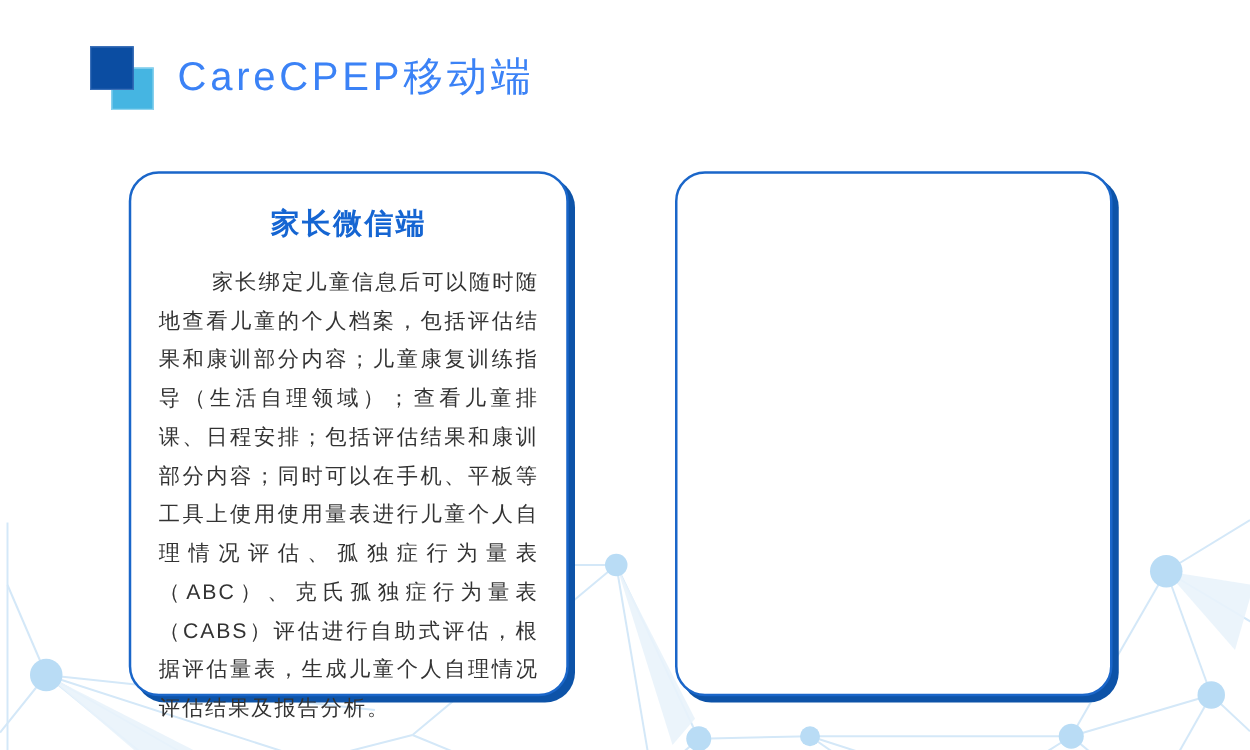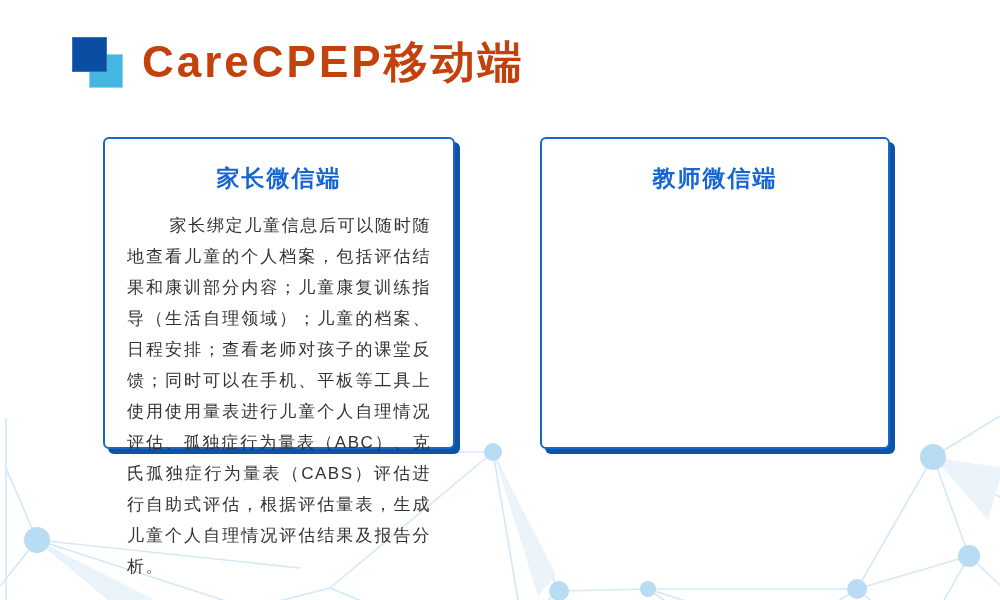--- a/index.html
+++ b/index.html
@@ -13,27 +13,27 @@
   .logo{position:relative;width:50px;height:50px;flex:0 0 auto;}
   .logo .sq-light{
     position:absolute;left:17px;top:17px;width:32px;height:32px;
     background:#45b5e2;border:1px solid #8fd4ef;z-index:1;
   }
   .logo .sq-dark{
     position:absolute;left:0;top:0;width:33px;height:33px;
     background:#0b4da2;border:1px solid #3a6fb8;z-index:2;
   }
   .page-title{
-    margin-left:20px;font-size:44px;font-weight:700;color:#c2410c;
+    margin-left:20px;font-size:32px;font-weight:400;color:#3b82f6;
     letter-spacing:3px;white-space:nowrap;
   }
   .card{
-    position:absolute;top:137px;height:312px;box-sizing:border-box;
+    position:absolute;top:137px;height:420px;box-sizing:border-box;
     background:#ffffff;
-    border:2.5px solid #1a66c9;border-radius:6px;
+    border:2.5px solid #1a66c9;border-radius:24px;
     box-shadow:5px 5px 0 0 #0d53a8;
     z-index:1;
   }
   .card.left{left:103px;width:352px;}
   .card.right{left:540px;width:350px;}
   .card-title{
     margin-top:24px;text-align:center;
     font-size:23px;font-weight:bold;color:#1565d2;letter-spacing:2px;
   }
   .card-body{
@@ -97,18 +97,17 @@
 <div class="header">
   <div class="logo">
     <div class="sq-light"></div>
     <div class="sq-dark"></div>
   </div>
   <div class="page-title">CareCPEP移动端</div>
 </div>
 
 <div class="card left">
   <div class="card-title">家长微信端</div>
-  <div class="card-body">家长绑定儿童信息后可以随时随地查看儿童的个人档案，包括评估结果和康训部分内容；儿童康复训练指导（生活自理领域）；儿童的档案、日程安排；查看老师对孩子的课堂反馈；同时可以在手机、平板等工具上使用使用量表进行儿童个人自理情况评估、孤独症行为量表（ABC）、克氏孤独症行为量表（CABS）评估进行自助式评估，根据评估量表，生成儿童个人自理情况评估结果及报告分析。</div>
+  <div class="card-body">家长绑定儿童信息后可以随时随地查看儿童的个人档案，包括评估结果和康训部分内容；儿童康复训练指导（生活自理领域）；查看儿童排课、日程安排；包括评估结果和康训部分内容；同时可以在手机、平板等工具上使用使用量表进行儿童个人自理情况评估、孤独症行为量表（ABC）、克氏孤独症行为量表（CABS）评估进行自助式评估，根据评估量表，生成儿童个人自理情况评估结果及报告分析。</div>
 </div>
 
 <div class="card right">
-  <div class="card-title">教师微信端</div>
 </div>
 
 </body></html>

